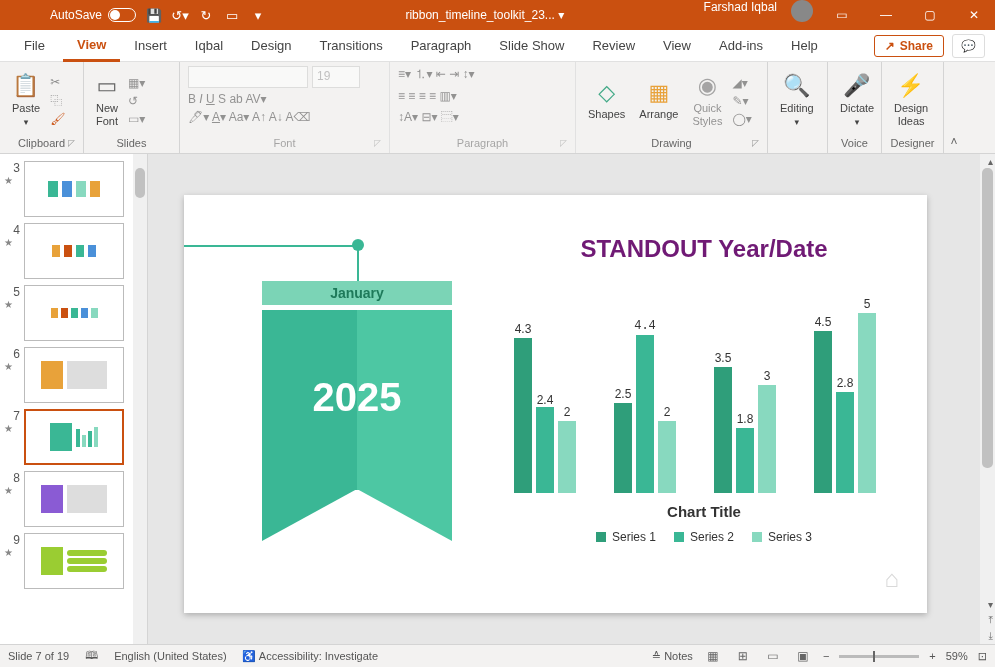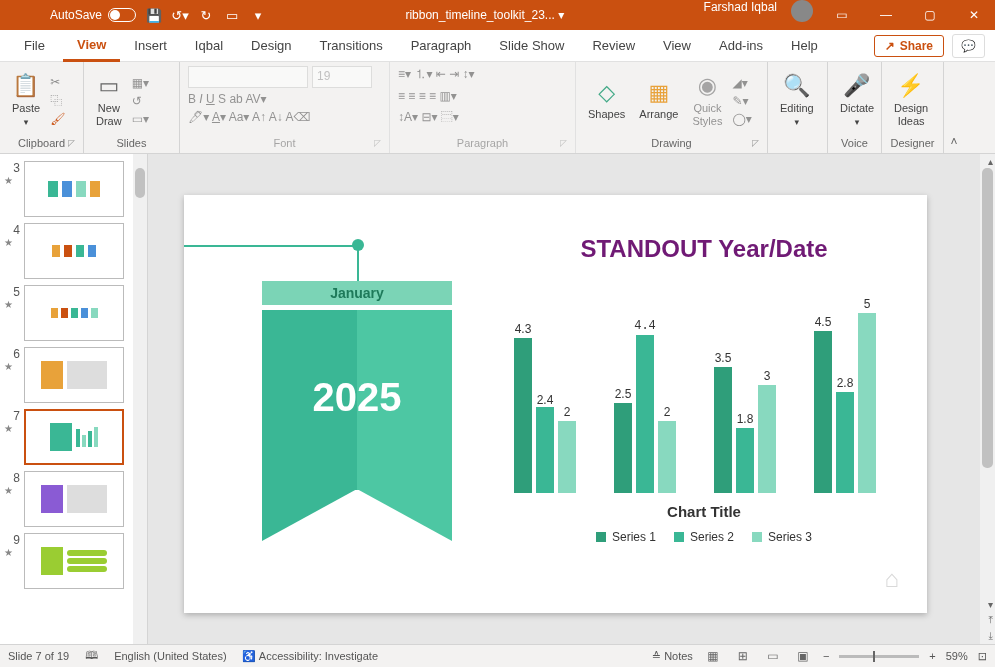--- a/index.html
+++ b/index.html
@@ -22,21 +22,21 @@
 .comments-btn{margin-left:8px;border:1px solid #ddd;border-radius:3px;padding:4px 8px;color:#ca5010;}
 .ribbon{height:92px;background:#f3f2f1;display:flex;border-bottom:1px solid #d4d4d4;}
 .group{border-right:1px solid #d4d4d4;padding:4px 8px 2px;display:flex;flex-direction:column;justify-content:space-between;}
 .group-content{flex:1;display:flex;align-items:center;gap:6px;}
 .group-label{text-align:center;font-size:11px;color:#666;height:16px;display:flex;justify-content:center;align-items:center;gap:4px;position:relative;}
 .launcher{font-size:9px;color:#999;position:absolute;right:0;}
 .btn-v{display:flex;flex-direction:column;align-items:center;gap:2px;padding:2px 4px;font-size:11px;line-height:1.2;text-align:center;}
 .btn-v .ico{font-size:22px;color:#666;}
 .btn-stack{display:flex;flex-direction:column;gap:4px;}
 .font-combo{border:1px solid #ccc;background:#fff;padding:2px 16px 2px 6px;width:120px;color:#999;font-size:12px;height:22px;}
-.font-size{border:1px solid #ccc;background:#fff;padding:2px 4px;width:60px;color:#999;font-size:12px;height:22px;}
+.font-size{border:1px solid #ccc;background:#fff;padding:2px 4px;width:48px;color:#999;font-size:12px;height:22px;}
 .dim{opacity:0.55;}
 .collapse-chevron{width:20px;display:flex;align-items:flex-end;justify-content:center;padding-bottom:4px;color:#666;}
 .workspace{display:flex;height:calc(667px - 30px - 32px - 92px - 23px);}
 .slidepanel{width:148px;border-right:1px solid #d4d4d4;overflow:hidden;position:relative;padding:4px 0;}
 .thumb-row{display:flex;align-items:flex-start;gap:4px;padding:3px 4px;}
 .thumb-num{width:16px;font-size:12px;color:#555;text-align:right;line-height:1.2;}
 .thumb-star{font-size:10px;color:#888;}
 .thumb{width:100px;height:56px;background:#fff;border:1px solid #bbb;}
 .thumb.active{border:2px solid #ca5010;}
 .scrollbar-v{width:14px;background:#f0f0f0;position:absolute;right:0;top:0;bottom:0;}
@@ -138,21 +138,21 @@
     <div class="group-label">
         <span>Clipboard</span>
         <span class="launcher">◸</span>
       </div>
   </div>
   <div class="group" style="width:96px">
     <div class="group-content">
       <div class="btn-v">
           <span class="ico">▭</span>
           <span style="white-space:pre-line">New
-Draw</span>
+Font</span>
         </div>
       <div class="btn-stack dim">
         <span>▦▾</span>
         <span>↺</span>
         <span>▭▾</span>
       </div>
     </div>
     <div class="group-label">
         <span>Slides</span>
       </div>

